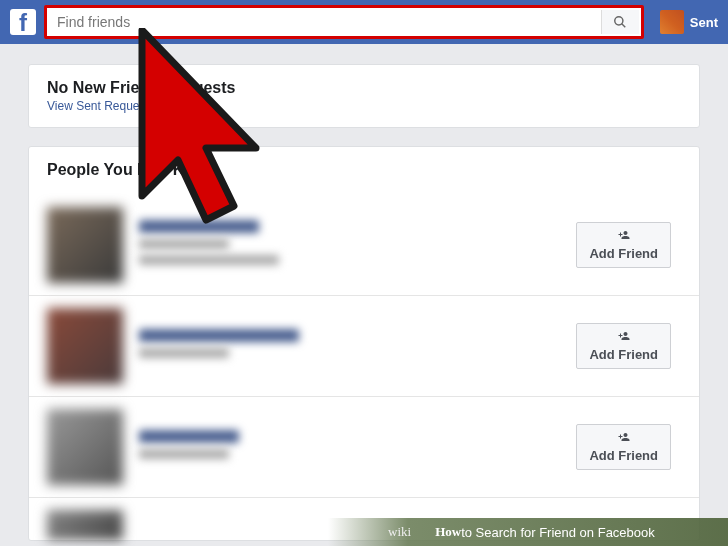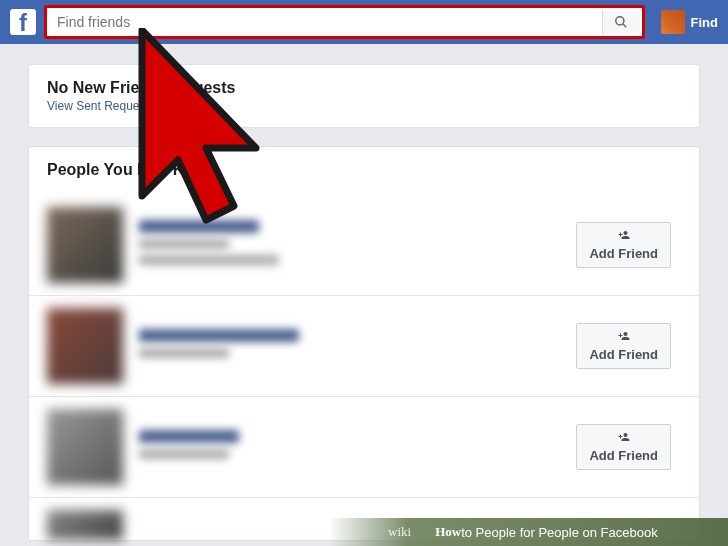--- a/index.html
+++ b/index.html
@@ -201,21 +201,21 @@
     <input class="search-input" type="text" placeholder="Find friends" style="">
     <button class="search-btn">
       <svg width="14" height="14" viewBox="0 0 24 24" fill="none" stroke="#666" stroke-width="2.5">
         <circle cx="10" cy="10" r="7"></circle>
         <line x1="21" y1="21" x2="15" y2="15"></line>
       </svg>
     </button>
   </div>
   <div class="user-area">
     <div class="avatar"></div>
-    <span>Find</span>
+    <span>Sent</span>
   </div>
 </div>
 
 <div class="content">
 
   <div class="card">
     <div class="req-title">No New Friend Requests</div>
     <div class="req-link">View Sent Requests</div>
   </div>
 
@@ -278,14 +278,14 @@
 
 <div class="cursor-overlay">
   <svg width="170" height="220" viewBox="0 0 170 220">
     <path d="M 12 2 L 12 168 L 48 132 L 76 192 L 104 178 L 76 120 L 126 120 Z" fill="#d40000" stroke="#1a1a1a" stroke-width="7" stroke-linejoin="round"></path>
   </svg>
 </div>
 
 <div class="footer-banner">
   <span class="wiki">wiki</span>
     <span class="how">How</span>
-    <span> to People for People on Facebook</span>
+    <span> to Search for Friend on Facebook</span>
 </div>
 
 </body></html>

